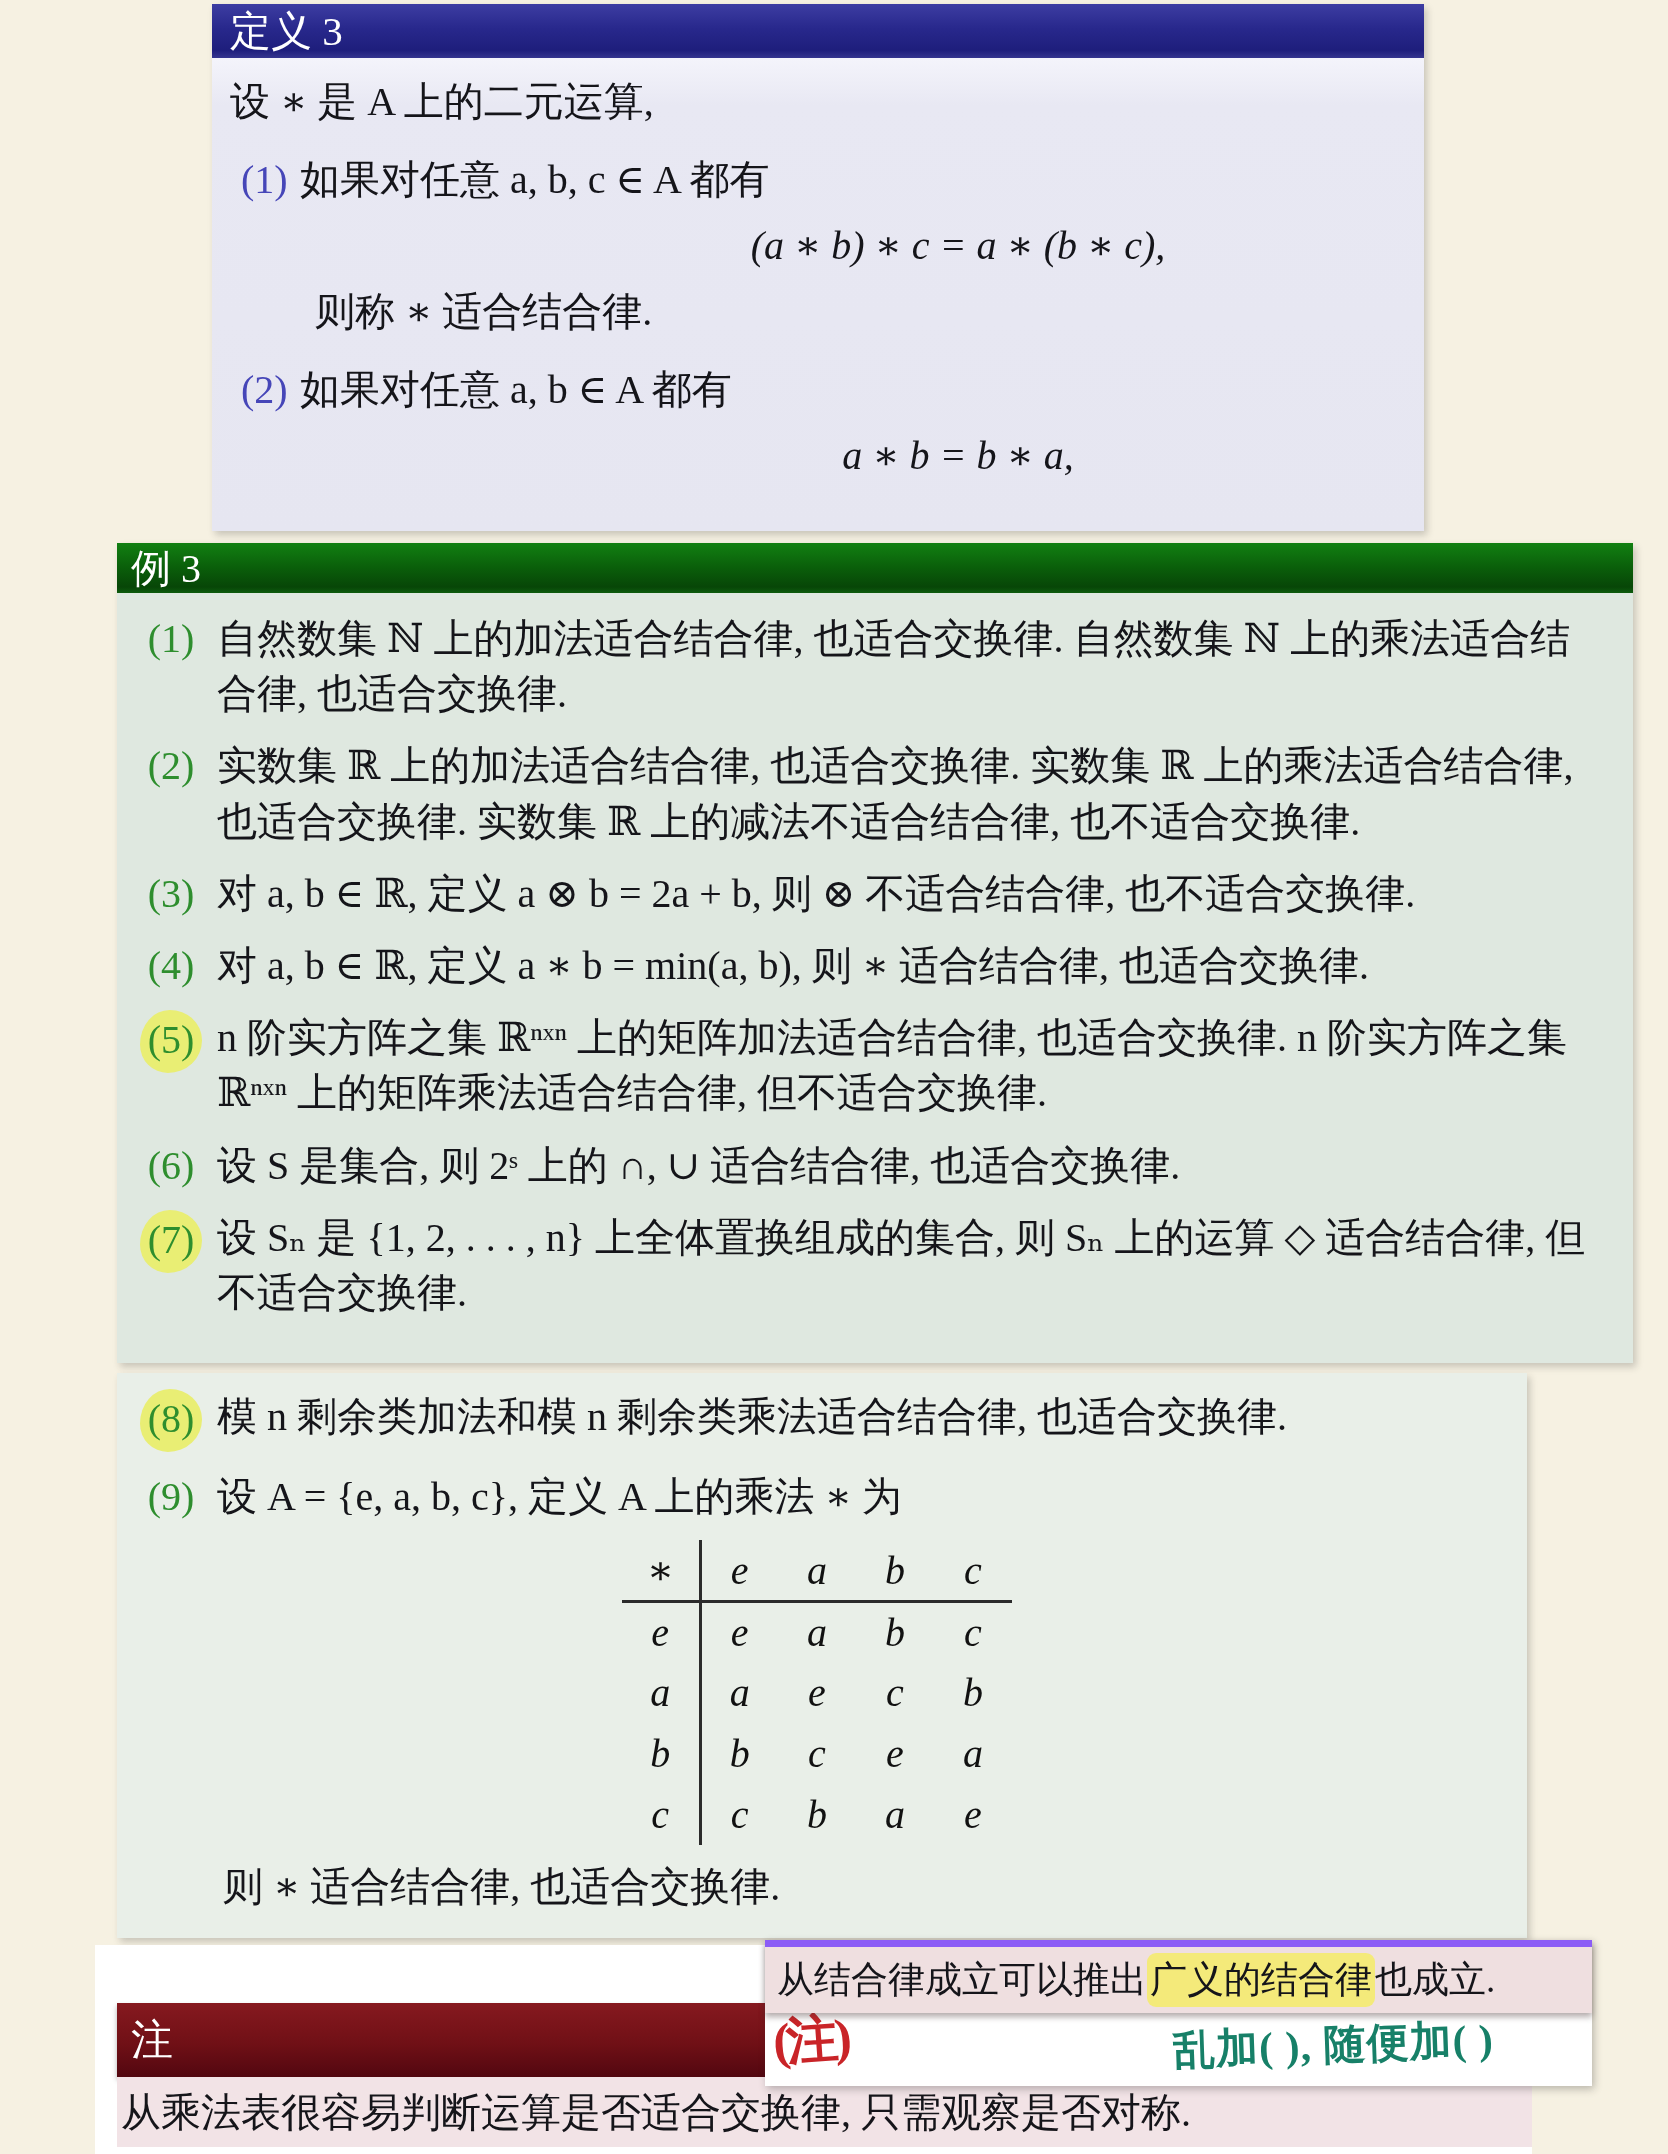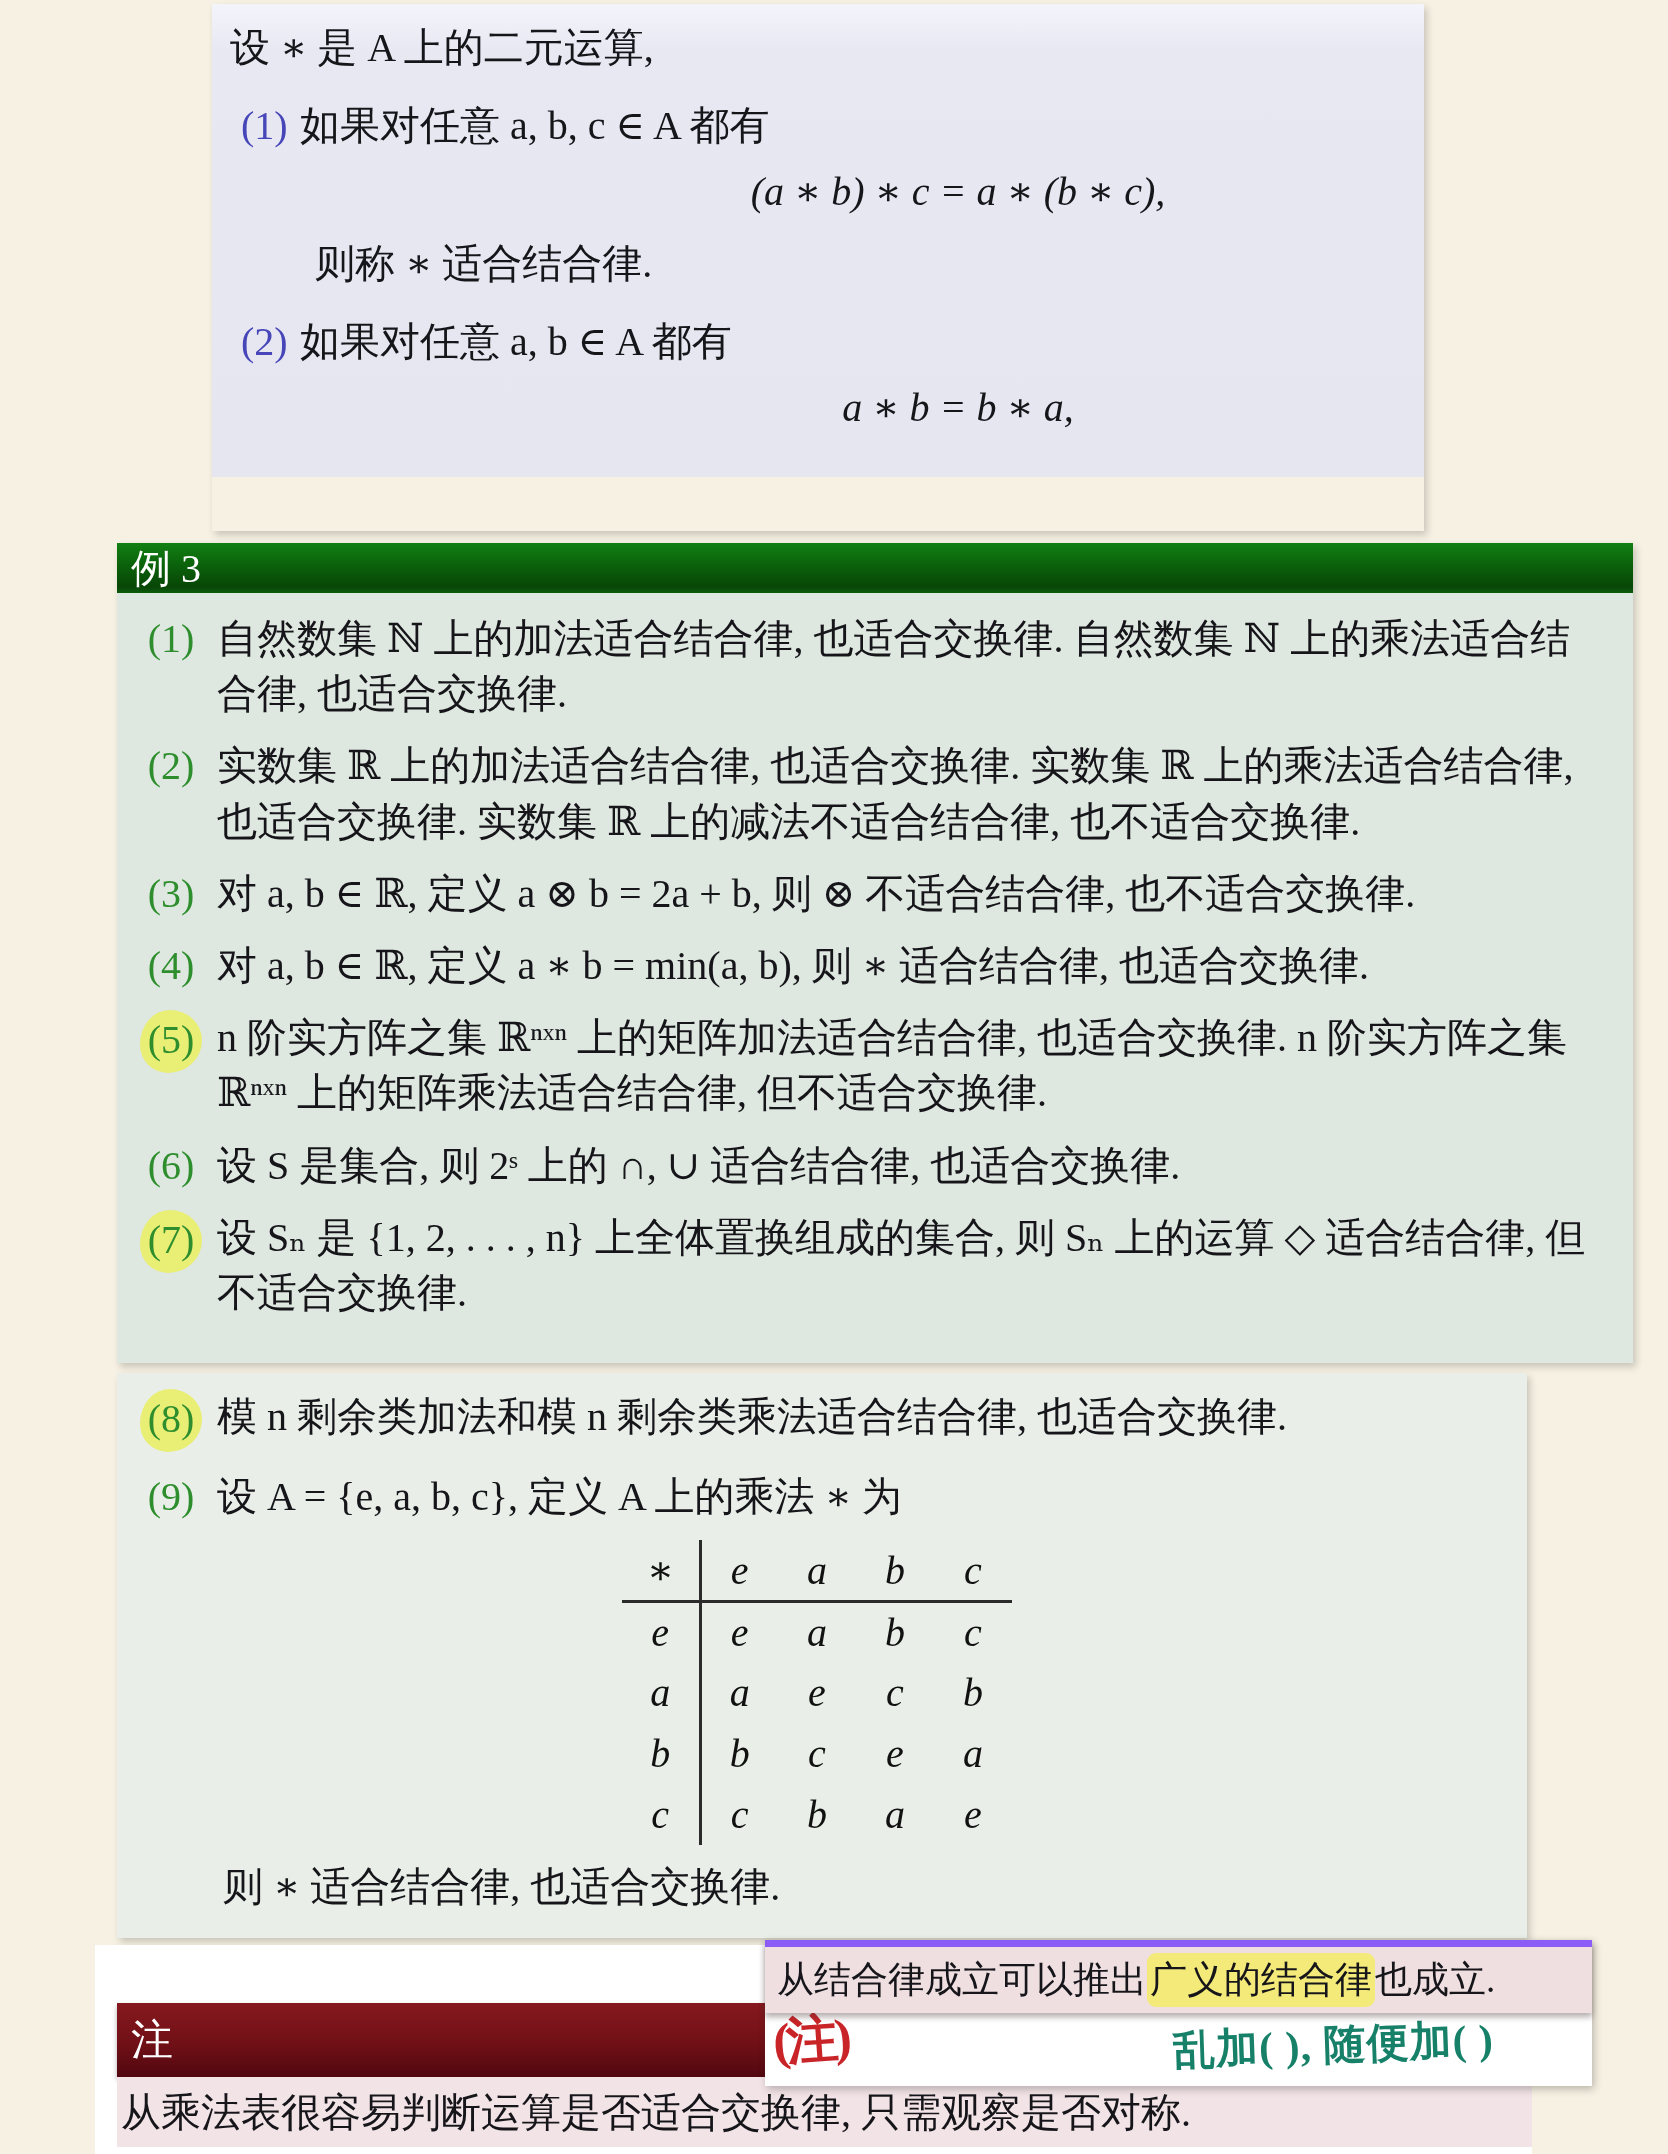--- a/index.html
+++ b/index.html
@@ -24,21 +24,21 @@
   .def-body {
     height:473px;
     background:linear-gradient(180deg,#f4f4fb 0%,#e8e8f3 10%,#e6e6f1 100%);
     padding:10px 24px 0 14px;
     font-size:40px; line-height:1.3;
   }
   .def-intro { margin:8px 0 1px 4px; }
   .def-item { display:flex; margin-top:26px; }
   .def-item .num { color:#4646b8; width:74px; flex:none; padding-left:15px; }
   .formula { text-align:center; font-style:italic; margin-top:14px; transform:translateX(145px); font-size:40px; }
-  .def-concl { margin:20px 0 0 89px; }
+  .def-concl { margin:14px 0 0 89px; }
 
   
   .ex-card { left:117px; top:543px; width:1516px; height:820px; }
   .ex-header {
     height:50px;
     background:linear-gradient(180deg,#128012 0%,#0a5e0a 50%,#074607 88%,#0d5c0d 100%);
     color:#ffffff; font-size:40px; display:flex; align-items:center; padding-left:14px;
   }
   .ex-body { height:770px; background:#dfe8e0; padding:12px 26px 0 16px; font-size:40px; line-height:1.38; }
   .ex-item { display:flex; margin-top:17px; }
@@ -93,20 +93,23 @@
   .hw-green {
     position:absolute; left:408px; top:4px;
     color:#178068; font-size:42px; font-weight:bold;
     transform:rotate(-2deg); letter-spacing:1px; white-space:nowrap;
   }
 </style>
 </head>
 <body>
 
 <div class="card def-card">
+  <div class="def-header">
+    <span>定义 3</span>
+  </div>
   <div class="def-body">
     <div class="def-intro">设 ∗ 是 A 上的二元运算,</div>
 
     <div class="def-item">
       <span class="num">(1)</span>
       <span class="txt">如果对任意 a, b, c ∈ A 都有</span>
     </div>
     <div class="formula">(a ∗ b) ∗ c = a ∗ (b ∗ c),</div>
     <div class="def-concl">则称 ∗ 适合结合律.</div>
 

